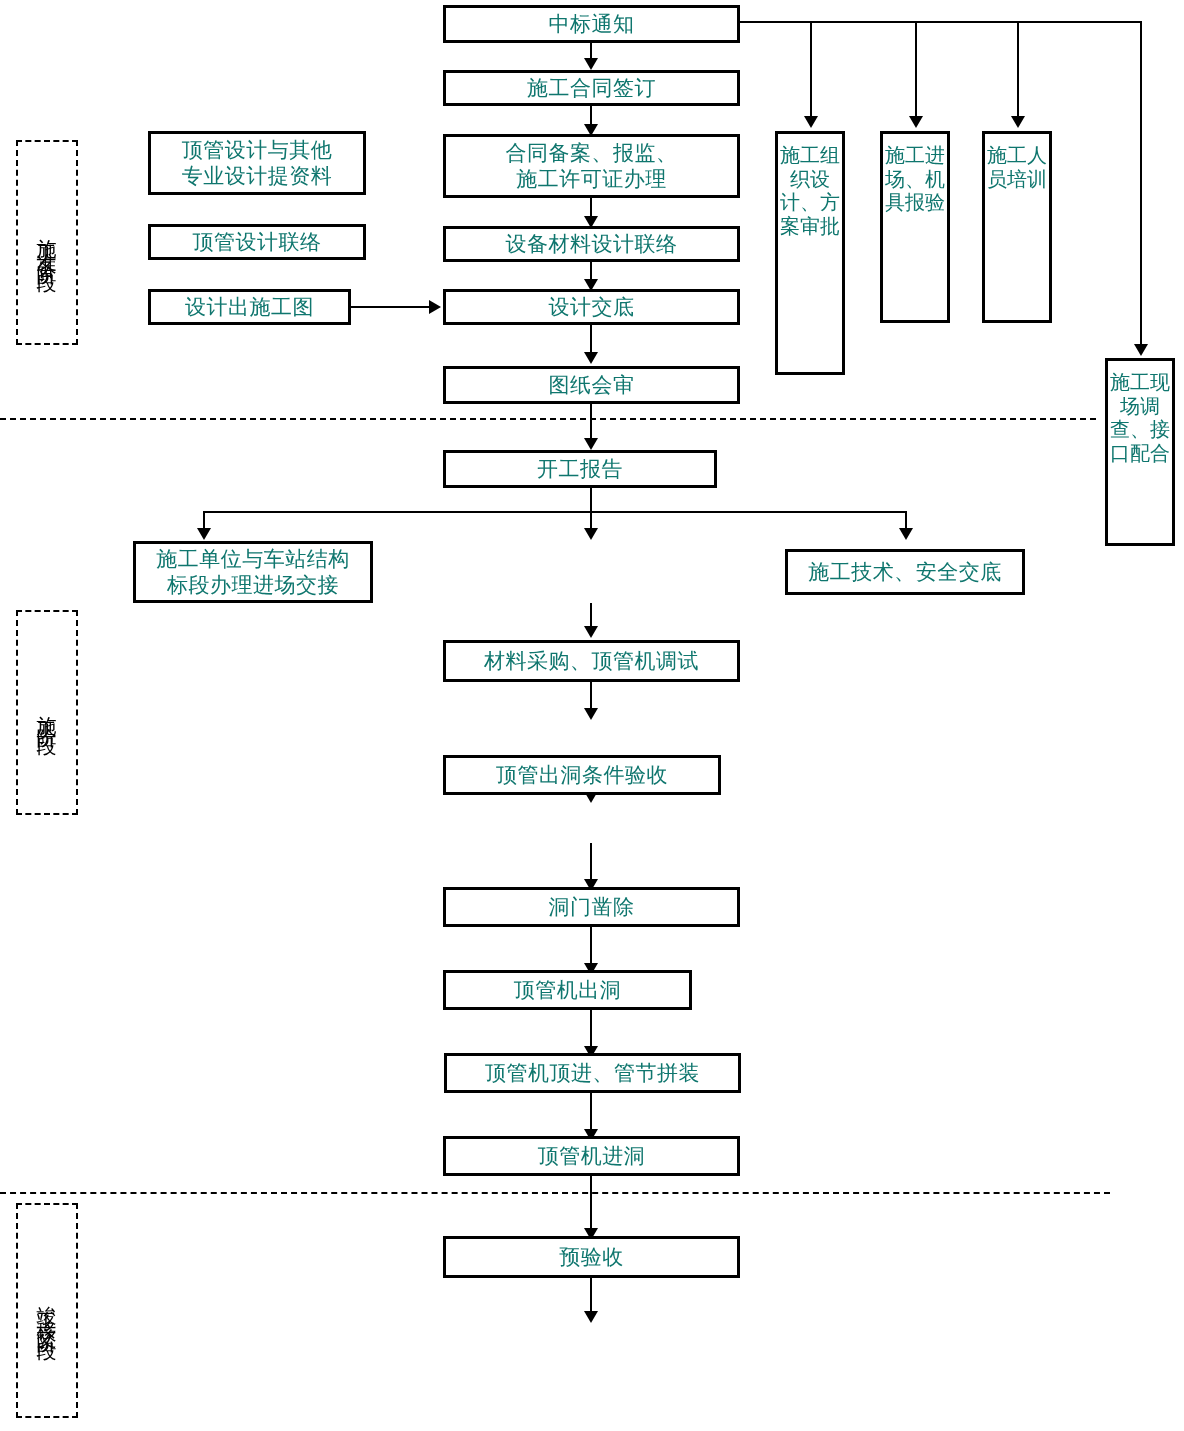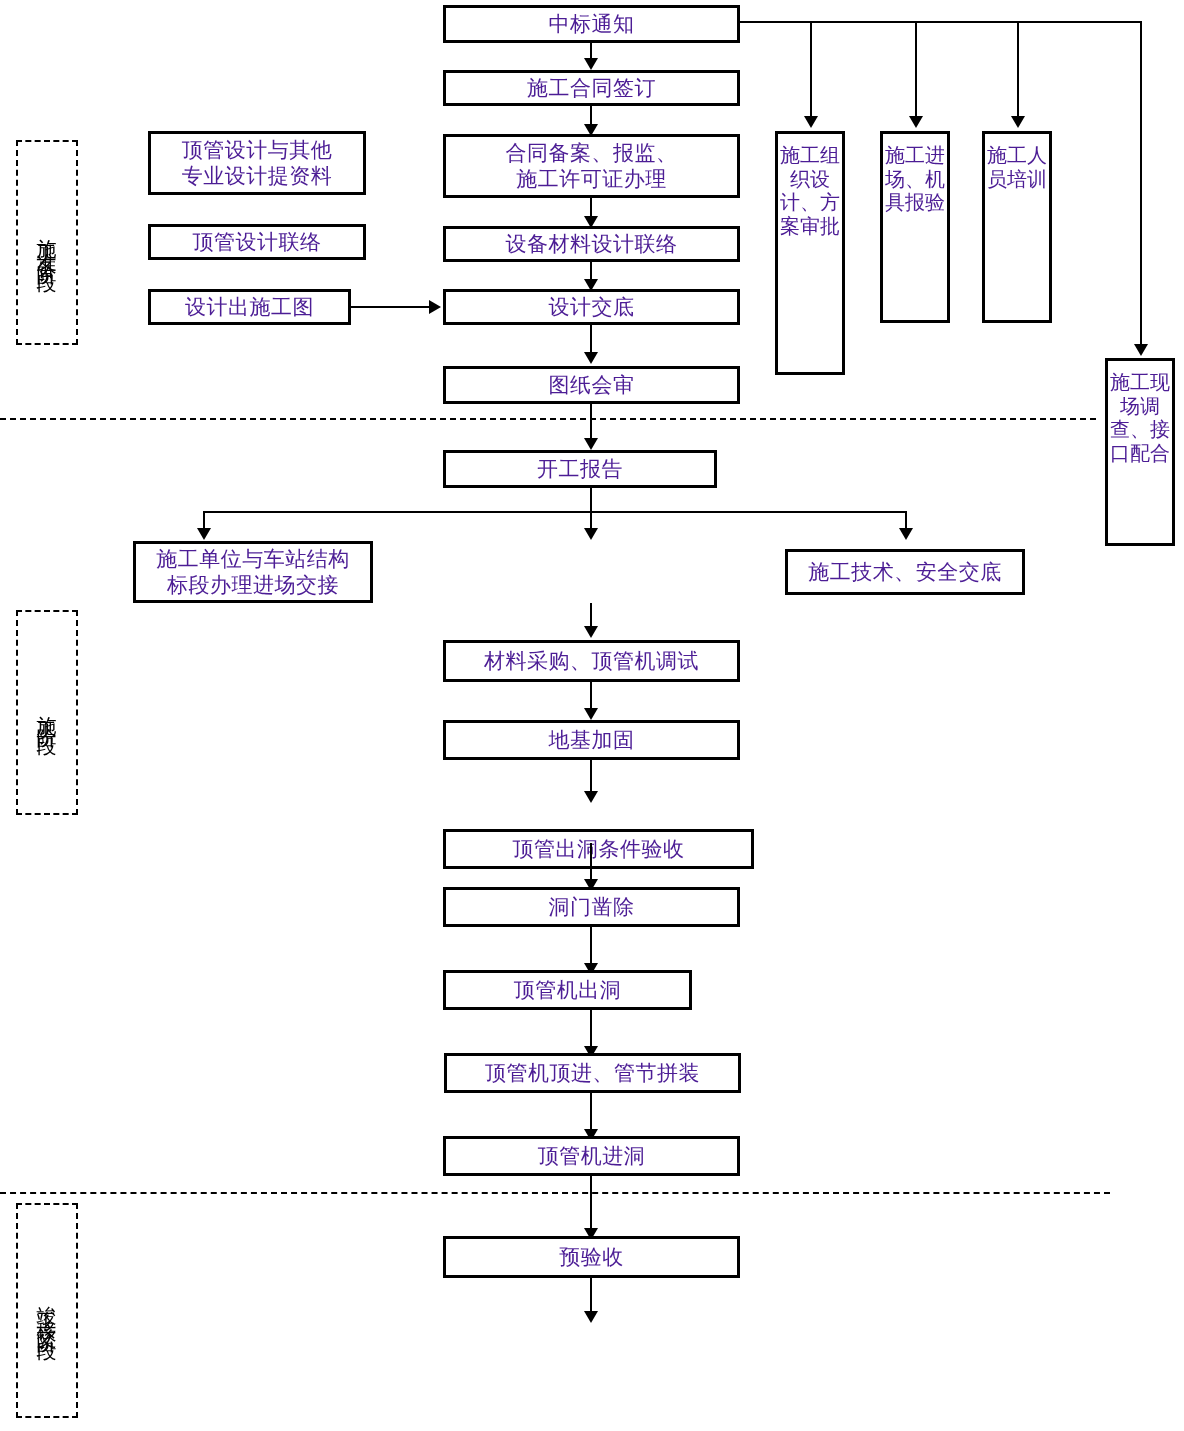--- a/index.html
+++ b/index.html
@@ -21,21 +21,21 @@
   
   .box {
     position: absolute;
     box-sizing: border-box;
     border: 3px solid #000000;
     background: #ffffff;
     display: flex;
     align-items: center;
     justify-content: center;
     text-align: center;
-    color: #4c1d95;
+    color: #0f766e;
     font-size: 21px;
     line-height: 1.28;
     letter-spacing: 0.5px;
     white-space: pre-line;
   }
   .box.two-line { line-height: 1.22; }
 
   
   .box.narrow {
     font-size: 20px;
@@ -204,26 +204,25 @@
   <div class="box" style="left:785px; top:549px; width:240px; height:46px;">施工技术、安全交底</div>
 
   <div class="vline" style="left:590px; top:603px; height:28px;"></div>
   <div class="arrow-down" style="left:584px; top:626px;"></div>
 
   <div class="box" style="left:443px; top:640px; width:297px; height:42px;">材料采购、顶管机调试</div>
 
   <div class="vline" style="left:590px; top:682px; height:32px;"></div>
   <div class="arrow-down" style="left:584px; top:708px;"></div>
 
-  <div class="box" style="left:443px; top:720px; width:297px; height:40px;">地基加固</div>
 
   <div class="vline" style="left:590px; top:760px; height:37px;"></div>
   <div class="arrow-down" style="left:584px; top:791px;"></div>
 
-  <div class="box" style="left:443px; top:829px; width:311px; height:40px;">顶管出洞条件验收</div>
+  <div class="box" style="left:443px; top:755px; width:278px; height:40px;">顶管出洞条件验收</div>
 
   <div class="vline" style="left:590px; top:843px; height:41px;"></div>
   <div class="arrow-down" style="left:584px; top:879px;"></div>
 
   <div class="box" style="left:443px; top:887px; width:297px; height:40px;">洞门凿除</div>
 
   <div class="vline" style="left:590px; top:927px; height:41px;"></div>
   <div class="arrow-down" style="left:584px; top:963px;"></div>
 
   <div class="box" style="left:443px; top:970px; width:249px; height:40px;">顶管机出洞</div>

